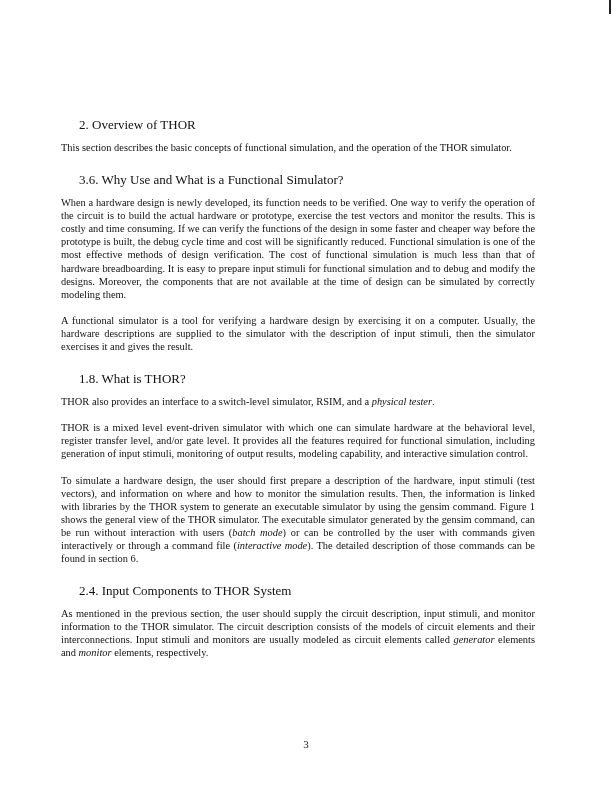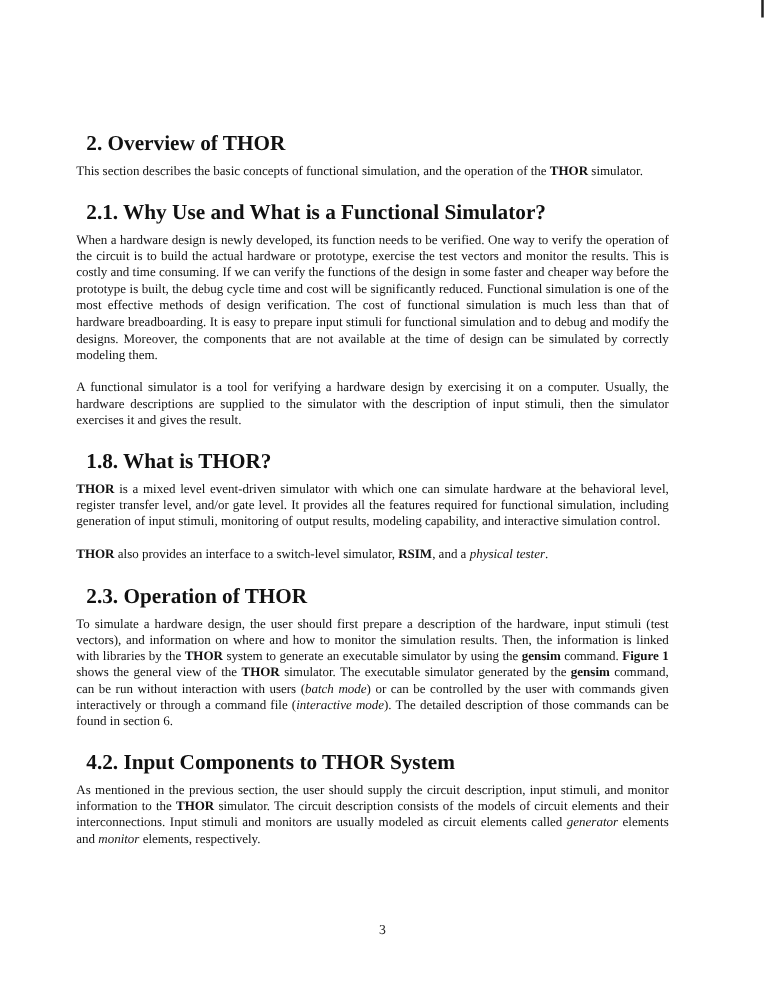--- a/index.html
+++ b/index.html
@@ -1,42 +1,41 @@
 <!DOCTYPE html>
 <html><head>
 <meta charset="utf-8">
 <style>
   html, body { margin: 0; padding: 0; background: #ffffff; }
   body { width: 612px; height: 791px; position: relative; overflow: hidden;
          font-family: "Liberation Serif", "DejaVu Serif", serif; color: #111; }
   .page { position: absolute; left: 0; top: 0; width: 612px; height: 791px; }
   .edge-mark { position: absolute; left: 609px; top: 0; width: 2px; height: 14px; background: #222; }
   .content { position: absolute; left: 61px; top: 100px; width: 474px; font-size: 10.4px; line-height: 13.1px; }
-  h2 { font-size: 17px; font-weight: bold; margin: 8px; padding: 0; line-height: 13px; }
+  h2 { font-size: 13px; font-weight: normal; margin: 18px; padding: 0; line-height: 13px; }
   h2.sec { margin-bottom: 10px; }
   p { margin: 0; text-align: justify; }
   .after-para { margin-bottom: 13px; }
   .sub-gap { margin-top: 19px; }
-  b { font-weight: bold; }
+  b { font-weight: normal; }
   i { font-style: italic; }
   .page-number { position: absolute; left: 0; width: 612px; top: 738px; text-align: center; font-size: 11px; color: #222; }
 </style>
 </head>
 <body>
 
 <div class="page">
   <div class="edge-mark"></div>
   <div class="content" id="content">
       <h2 class="sec">2.  Overview of THOR</h2>
       <p>This section describes the basic concepts of functional simulation, and the operation of the <b>THOR</b> simulator.</p>
-      <h2 class="sec sub-gap">2.1.  Why Use and What is a Functional Simulator?</h2>
+      <h2 class="sec sub-gap">3.6.  Why Use and What is a Functional Simulator?</h2>
       <p class="after-para">When a hardware design is newly developed, its function needs to be verified.  One way to verify the operation of the circuit is to build the actual hardware or prototype, exercise the test vectors and monitor the results.  This is costly and time consuming.  If we can verify the functions of the design in some faster and cheaper way before the prototype is built, the debug cycle time and cost will be significantly reduced.  Functional simulation is one of the most effective methods of design verification. The cost of functional simulation is much less than that of hardware breadboarding.  It is easy to prepare input stimuli for functional simulation and to debug and modify the designs.  Moreover, the components that are not available at the time of design can be simulated by correctly modeling them.</p>
       <p>A functional simulator is a tool for verifying a hardware design by exercising it on a computer.  Usually, the hardware descriptions are supplied to the simulator with the description of input stimuli, then the simulator exercises it and gives the result.</p>
       <h2 class="sec sub-gap">1.8.  What is THOR?</h2>
+      <p class="after-para"><b>THOR</b> also provides an interface to a switch-level simulator, <b>RSIM</b>, and a <i>physical tester</i>.</p>
       <p class="after-para"><b>THOR</b> is a mixed level event-driven simulator with which one can simulate hardware at the behavioral level, register transfer level, and/or gate level.  It provides all the features required for functional simulation, including generation of input stimuli, monitoring of output results, modeling capability, and interactive simulation control.</p>
-      <p class="after-para"><b>THOR</b> also provides an interface to a switch-level simulator, <b>RSIM</b>, and a <i>physical tester</i>.</p>
-      <h2 class="sec sub-gap">2.3.  Operation of THOR</h2>
       <p>To simulate a hardware design, the user should first prepare a description of the hardware, input stimuli (test vectors), and information on where and how to monitor the simulation results. Then, the information is linked with libraries by the <b>THOR</b> system to generate an executable simulator by using the <b>gensim</b> command.  <b>Figure 1</b> shows the general view of the <b>THOR</b> simulator.  The executable simulator generated by the <b>gensim</b> command, can be run without interaction with users (<i>batch mode</i>) or can be controlled by the user with commands given interactively or through a command file (<i>interactive mode</i>). The detailed description of those commands can be found in section 6.</p>
-      <h2 class="sec sub-gap">4.2.  Input Components to THOR System</h2>
+      <h2 class="sec sub-gap">2.4.  Input Components to THOR System</h2>
       <p>As mentioned in the previous section, the user should supply the circuit description, input stimuli, and monitor information to the <b>THOR</b> simulator.  The circuit description consists of the models of circuit elements and their interconnections.  Input stimuli and monitors are usually modeled as circuit elements called <i>generator</i> elements and <i>monitor</i> elements, respectively.</p>
     </div>
   <div class="page-number">3</div>
 </div>
 
 </body></html>

